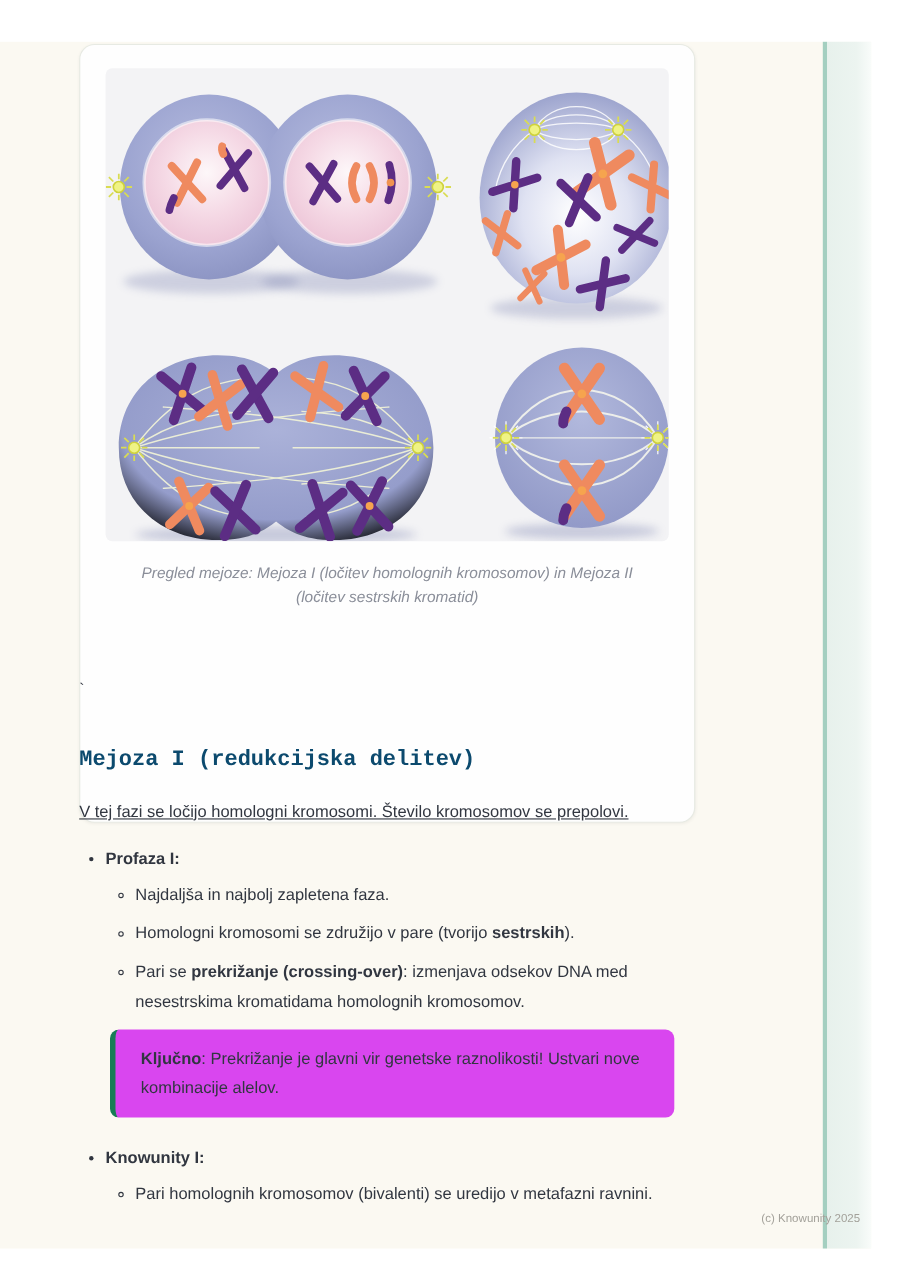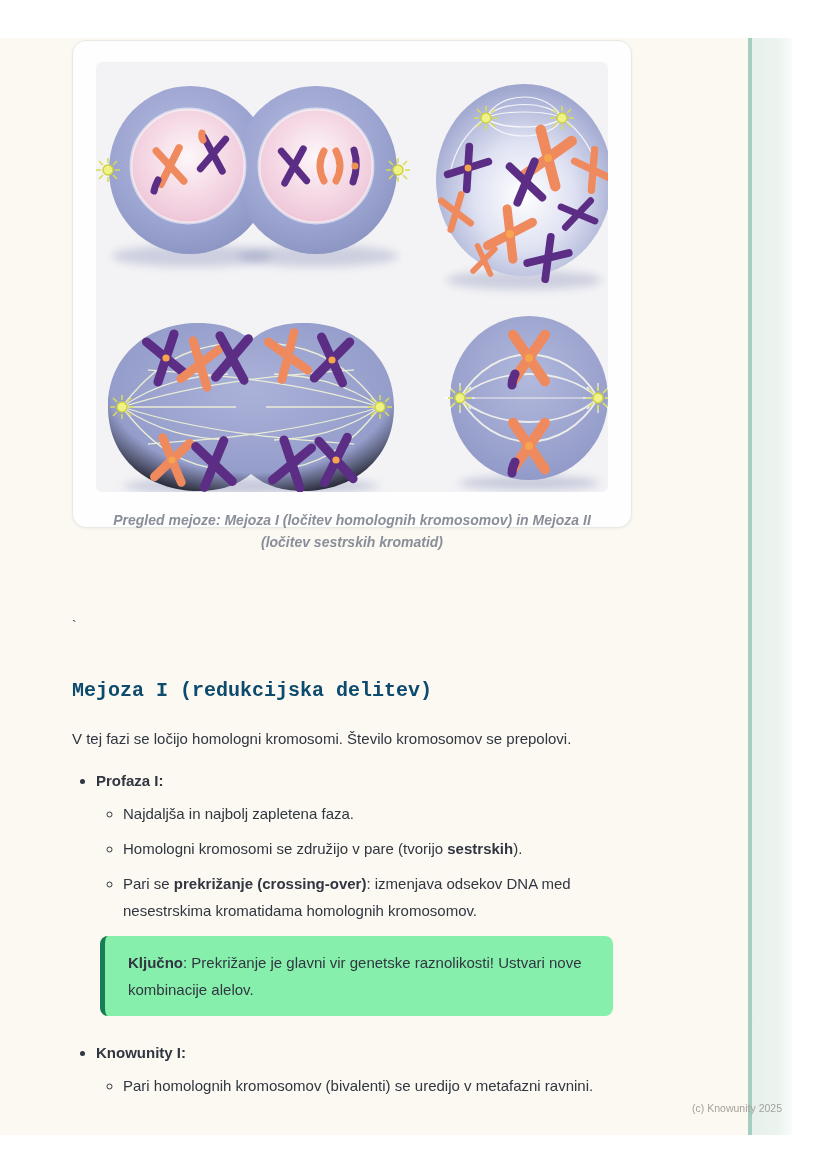--- a/index.html
+++ b/index.html
@@ -13,47 +13,46 @@
   .paper {
     position:absolute; left:0; top:38px; width:792px; height:1097px;
     background:#fbf9f2;
   }
   .accent-bar {
     position:absolute; left:748px; top:38px; width:44px; height:1097px;
     background:linear-gradient(to right,#a4cfc0 0,#a4cfc0 4px,#e7f1ec 4px,#ecf4f0 70%,#f9fcfa 100%);
   }
   
   .figure-card {
-    position:absolute; left:72px; top:40px; width:560px; height:488px;
+    position:absolute; left:72px; top:40px; width:560px; height:708px;
     background:#fefefe; border:1px solid #e7eae3; border-radius:14px;
     box-shadow:0 1px 3px rgba(0,0,0,.05);
-    font-weight:bold;
   }
   .figure-image {
     position:absolute; left:23px; top:21px; width:512px; height:430px;
     background:#f3f3f5; border-radius:6px; overflow:hidden;
   }
   .figure-caption {
     position:absolute; left:20px; right:20px; top:468px;
     text-align:center; font-style:italic; font-size:14px; line-height:22px;
     color:#8a8e99;
   }
   
   .text-col { position:absolute; left:72px; top:612px; width:562px; font-size:15px; }
   .stray { margin-top:6px; height:22px; font-size:14px; color:#3a3f49; }
   .heading { margin:38px 0 0 0; font-size:20px; line-height:26px; font-weight:700; color:#0c4a6e;font-family:Liberation Mono, monospace; }
-  .intro { margin:22px 0 0 0; line-height:26px; }
+  .intro { margin:22px 0 0 0; line-height:26px;text-decoration:underline; }
   ul.main-list { margin:16px 0 0 0; padding-left:24px; list-style:disc; }
   ul.main-list > li { margin-bottom:24px; line-height:26px; }
   .li-title { font-weight:700; }
   ul.sub-list { margin:6px 0 0 0; padding-left:27px; list-style:circle; }
   ul.sub-list > li { margin-bottom:8px; line-height:27px; max-width:500px; }
   .callout {
     margin:12px 0 14px 4px; width:513px;
-    background:#86efac; border-left:5px solid #187c55; border-radius:8px;
+    background:#d946ef; border-left:5px solid #187c55; border-radius:8px;
     padding:13px 22px 13px 23px; line-height:27px;
   }
   .callout-label { font-weight:700; }
   .copyright { position:absolute; top:1102px; right:46px; font-size:10.5px; color:#a3a19a; }
 </style>
 </head>
 <body>
 
 <div class="screen">
   <div class="paper"></div>

